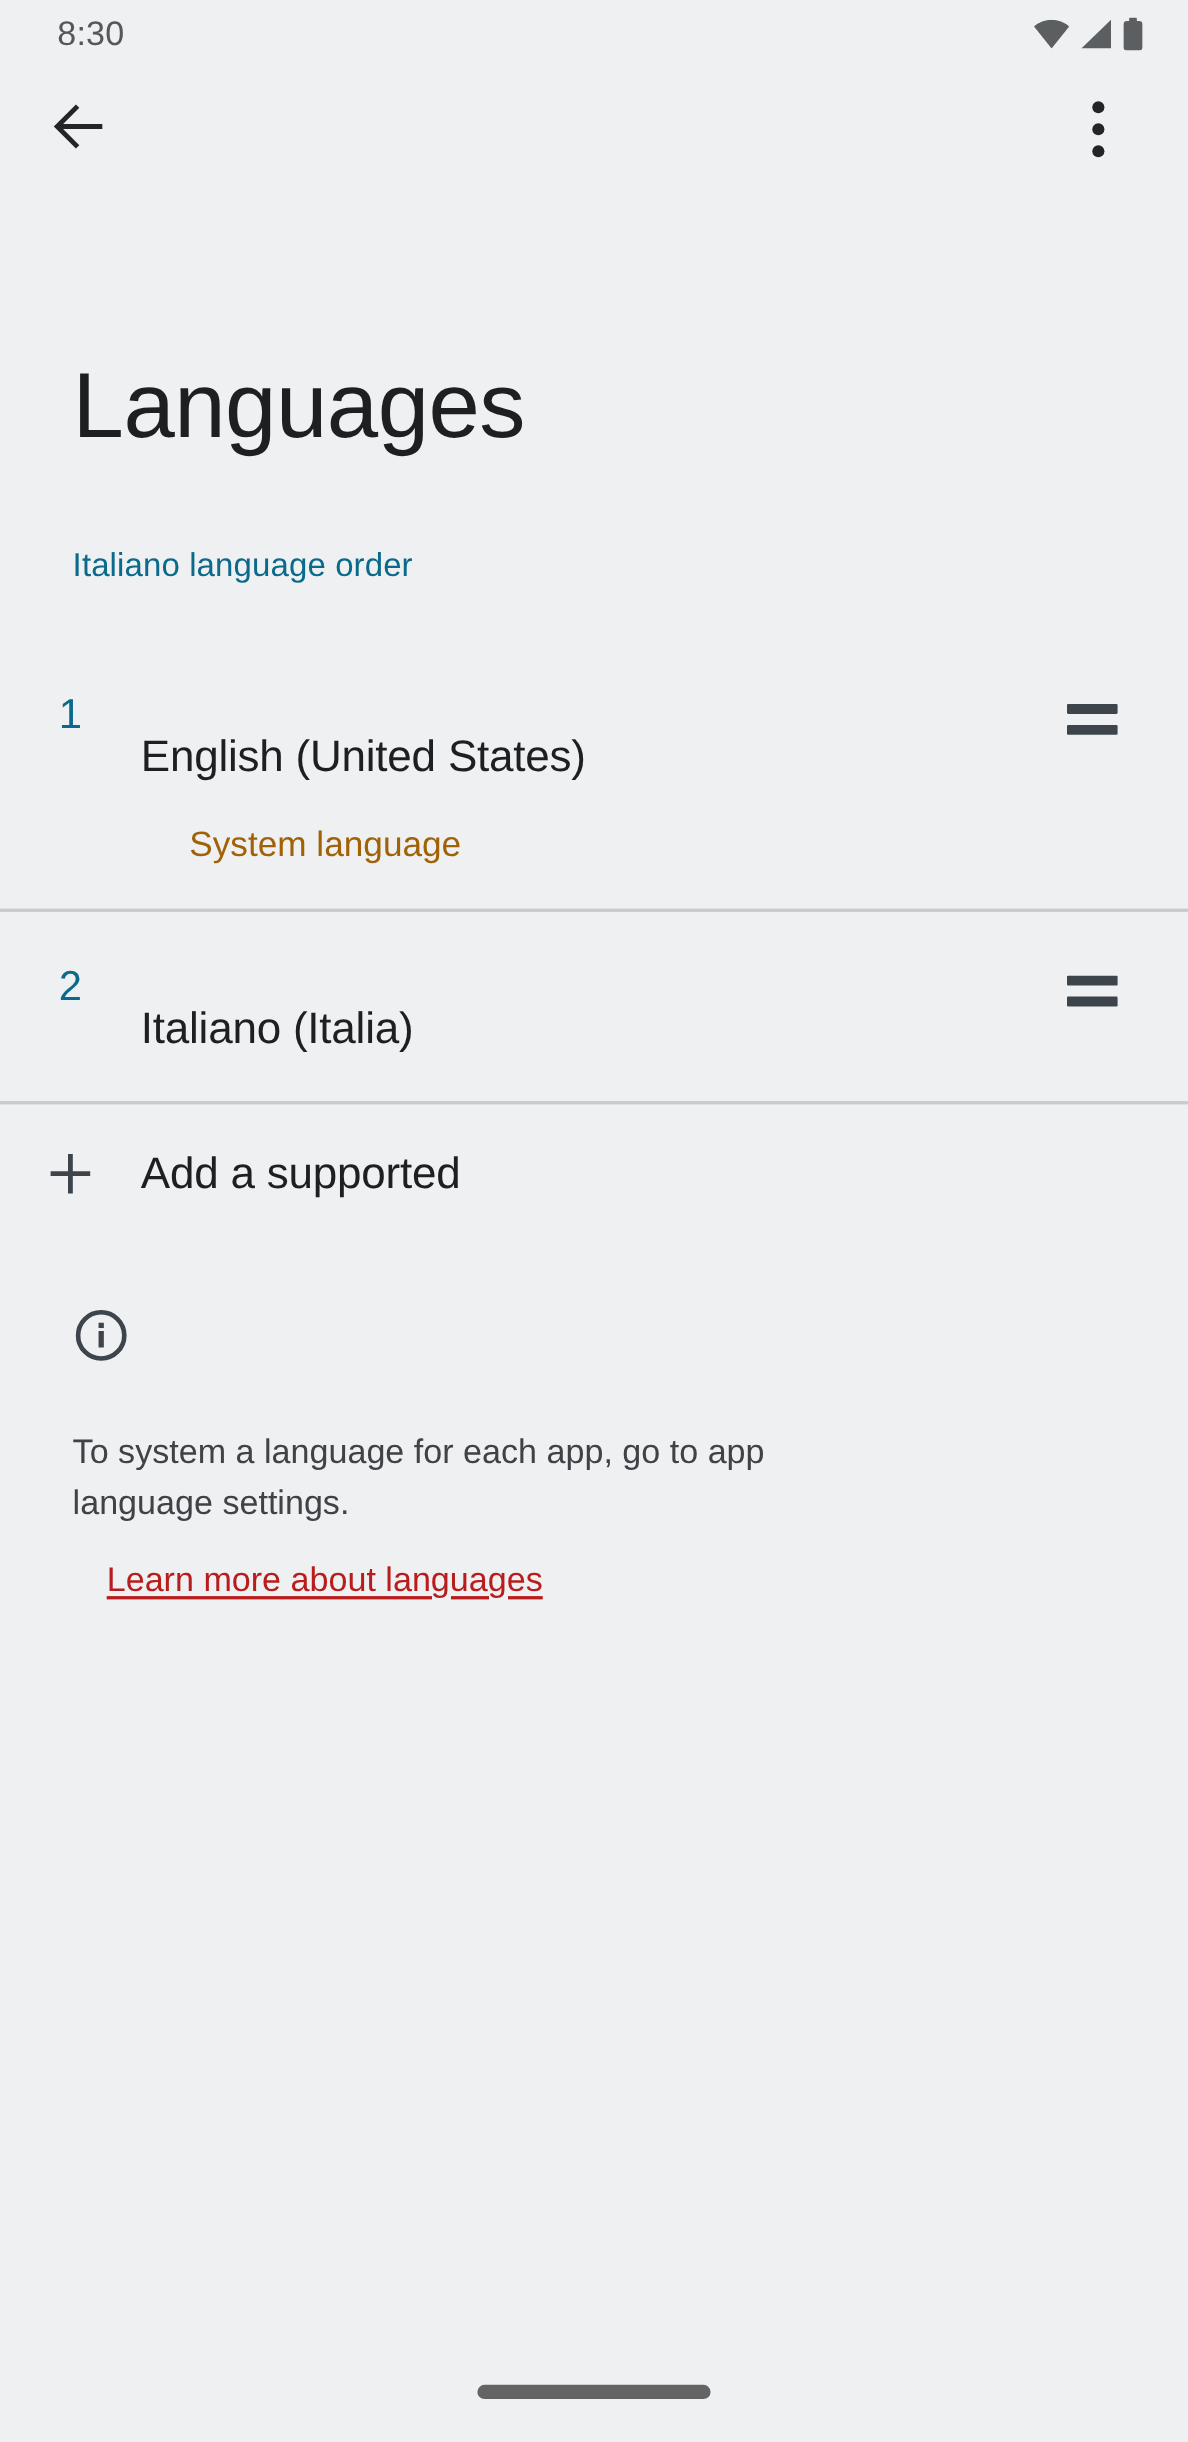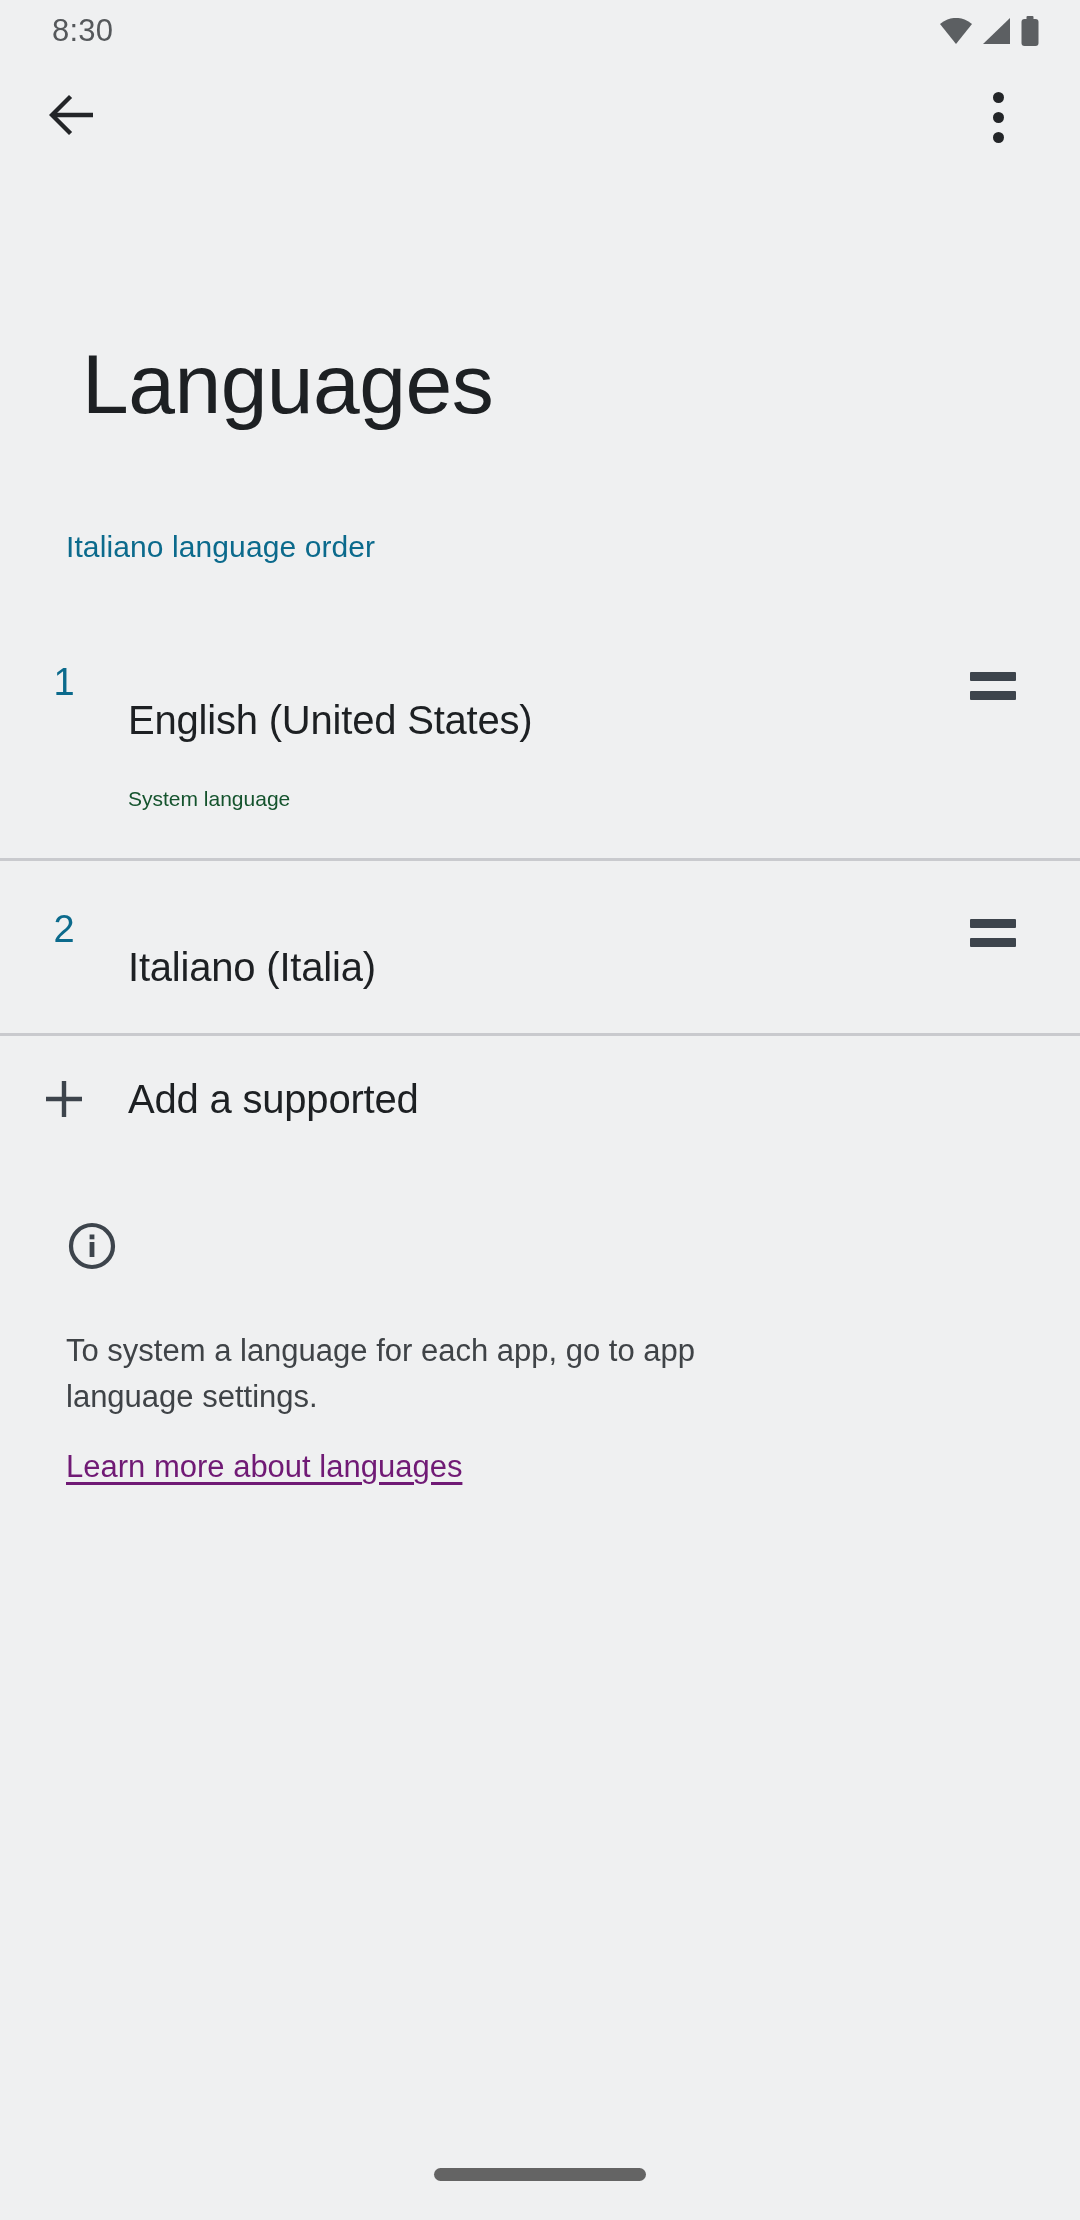--- a/index.html
+++ b/index.html
@@ -73,21 +73,21 @@
   
   .hero {
     padding: 150px 48px 0 66px;
   }
   .page-title {
     font-size: 84px;
     line-height: 92px;
     color: #1d2023;
     font-weight: 400;
     letter-spacing: -0.5px;
-    margin: 16px;
+    margin: 0;
   }
   .page-desc {
     margin: 82px 0 0 0;
     font-size: 31px;
     line-height: 46px;
     color: #3f4347;
     max-width: 700px;
   }
 
   
@@ -130,23 +130,24 @@
   }
   .lang-name {
     font-size: 40px;
     line-height: 52px;
     color: #1d2023;
     letter-spacing: -0.2px;
     margin-top: 40px;
   }
   .lang-sub {
     margin-top: 34px;
-    font-size: 21px;
+    font-size: 32px;
     line-height: 38px;
-    color: #14532d;
+    color: #a16207;
+    margin-left: 44px;
   }
   .drag-handle {
     flex: 0 0 auto;
     width: 70px;
     display: flex;
     flex-direction: column;
     justify-content: center;
     gap: 10px;
     padding-top: 18px;
     cursor: grab;
@@ -192,24 +193,25 @@
     line-height: 46px;
     color: #3f4347;
     max-width: 680px;
     margin: 0;
   }
   .footer-link {
     display: inline-block;
     margin-top: 24px;
     font-size: 31px;
     line-height: 46px;
-    color: #701a75;
+    color: #b91c1c;
     text-decoration: underline;
     text-underline-offset: 5px;
     cursor: pointer;
+    margin-left: 31px;
   }
 
   
   .nav-pill-area {
     position: absolute;
     left: 0;
     right: 0;
     bottom: 0;
     height: 92px;
     display: flex;

